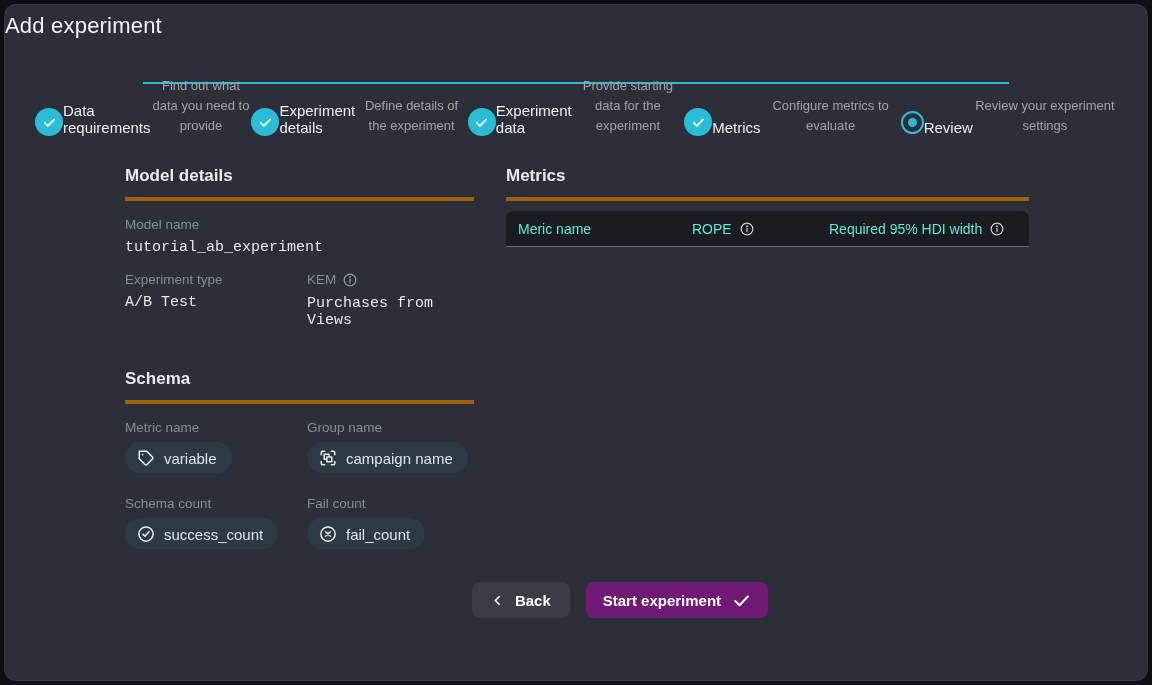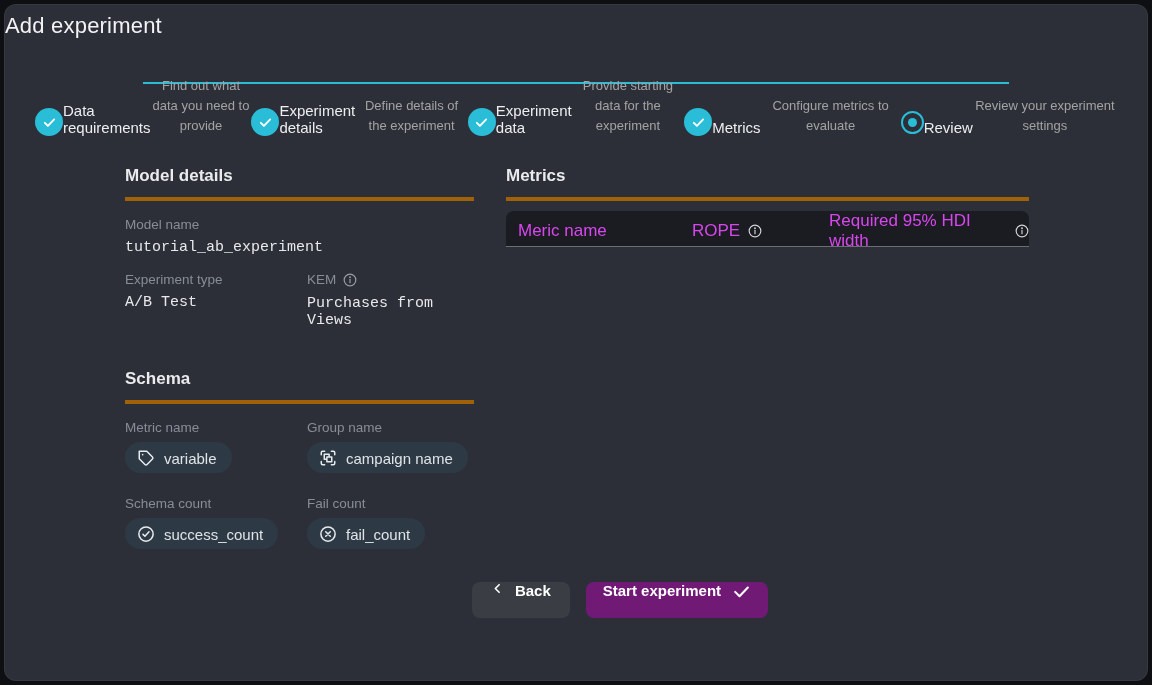--- a/index.html
+++ b/index.html
@@ -141,22 +141,22 @@
   
   .metrics-table { margin-top: 10px; }
   .mt-header {
     display: grid;
     grid-template-columns: 186px 137px 1fr;
     align-items: center;
     height: 36px;
     background: #1a1c22;
     border-radius: 8px 8px 0 0;
     border-bottom: 1px solid #6a6e75;
-    color: #d946ef;
-    font-size: 17px;
+    color: #5eead4;
+    font-size: 14px;
   }
   .mt-header .cell { display: flex; align-items: center; gap: 8px; }
   .mt-header .cell:first-child { padding-left: 12px; }
   .mt-header .info-icon { color: #d3d5d8; }
   .mt-row {
     display: grid;
     grid-template-columns: 186px 137px 1fr;
     align-items: center;
     height: 41px;
     color: #d5d8db;
@@ -172,21 +172,21 @@
   
   .footer {
     display: flex;
     justify-content: center;
     gap: 16px;
     margin-top: 33px;
     transform: translateX(44px);
   }
   .btn {
     display: inline-flex;
-    align-items: flex-start;
+    align-items: center;
     gap: 11px;
     height: 36px;
     border: none;
     border-radius: 8px;
     font-family: inherit;
     font-size: 15px;
     font-weight: 700;
     color: #ffffff;
     cursor: pointer;
   }

